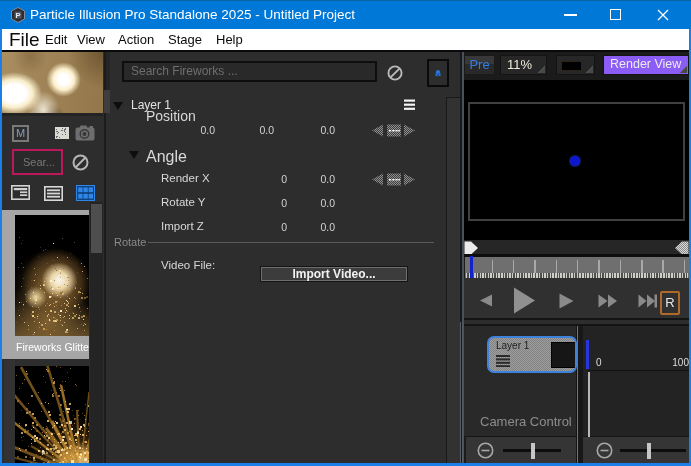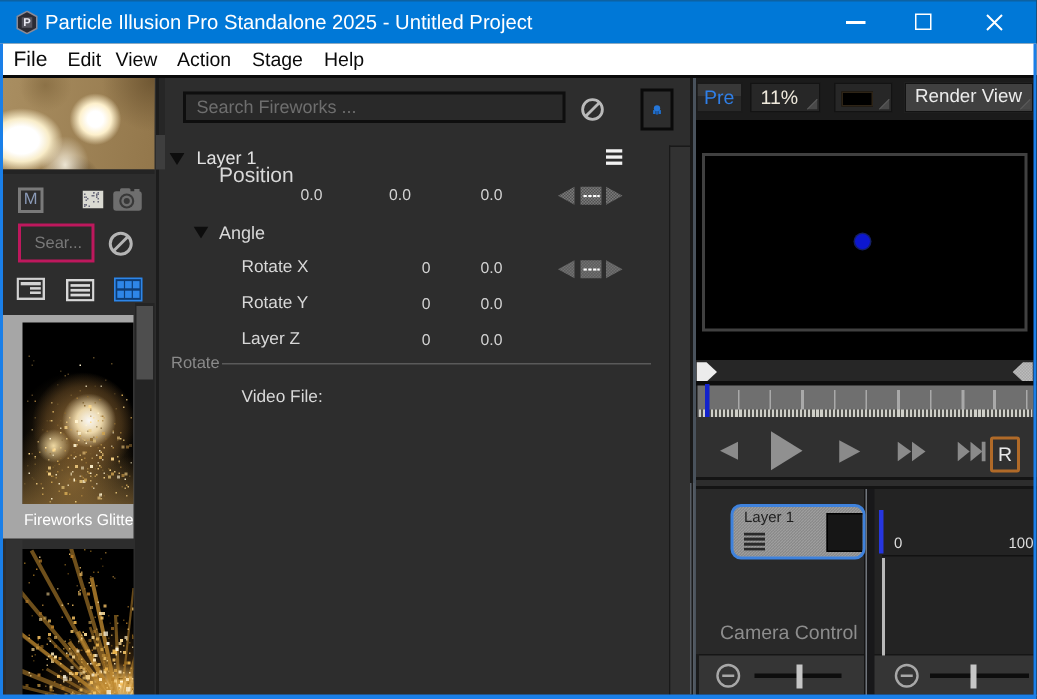--- a/index.html
+++ b/index.html
@@ -13,21 +13,21 @@
       <rect x="4.5" y="4.5" width="7" height="7" fill="#55555f"></rect>
       <text x="8" y="10.6" font-size="7.5" font-weight="bold" fill="#e8e8f0" text-anchor="middle" font-family="Liberation Sans">P</text>
     </svg>
     <div class="abs" style="left:30px;top:0;height:15px;line-height:29px;font-size:13.5px;color:#fff">Particle Illusion Pro Standalone 2025 - Untitled Project</div>
     <div class="abs" style="left:564px;top:14px;width:13px;height:1.5px;background:#fff"></div>
     <div class="abs" style="left:610px;top:9px;width:11px;height:11px;border:1.2px solid #fff"></div>
     <svg class="abs" style="left:657px;top:9px" width="12" height="12" viewBox="0 0 12 12">
       <path d="M1,1 L11,11 M11,1 L1,11" stroke="#fff" stroke-width="1.3"></path>
     </svg>
     <div class="abs" style="left:0;top:29px;width:691px;height:21px;background:#fff"></div>
-    <div class="abs" style="left:9px;top:29px;height:24px;line-height:21px;font-size:14px;color:#0a0a0a">File</div>
+    <div class="abs" style="left:9px;top:29px;height:24px;line-height:21px;font-size:19px;color:#0a0a0a">File</div>
     <div class="abs" style="left:45px;top:29px;height:21px;line-height:21px;font-size:13px;color:#0a0a0a">Edit</div>
     <div class="abs" style="left:77px;top:29px;height:21px;line-height:21px;font-size:13px;color:#0a0a0a">View</div>
     <div class="abs" style="left:118px;top:29px;height:21px;line-height:21px;font-size:13px;color:#0a0a0a">Action</div>
     <div class="abs" style="left:168px;top:29px;height:21px;line-height:21px;font-size:13px;color:#0a0a0a">Stage</div>
     <div class="abs" style="left:216px;top:29px;height:21px;line-height:21px;font-size:13px;color:#0a0a0a">Help</div>
     <div class="abs" style="left:0;top:50px;width:691px;height:2px;background:#0a0a0a"></div>
     <div class="abs" style="left:0;top:52px;width:691px;height:412px;background:#2d2d2d"></div>
     <div class="abs" style="left:2px;top:52px;width:101px;height:61px;background:radial-gradient(ellipse 34px 26px at 12% 68%, #ffffff, #ffffff 35%, #f8ecc8 55%, rgba(244,231,201,0) 82%),radial-gradient(ellipse 20px 24px at 41% 95%, rgba(255,250,235,.85), rgba(255,248,230,0) 80%),radial-gradient(circle 21px at 61% 45%, #ffffff 25%, #fdf0cc 50%, rgba(255,248,230,0) 82%),radial-gradient(circle 26px at 46% 116%, rgba(60,43,22,.95), rgba(60,43,22,0) 75%),radial-gradient(circle 40px at 99% 3%, rgba(110,86,50,.95), rgba(110,86,50,0) 85%),radial-gradient(circle 22px at 28% 8%, rgba(130,104,62,.7), rgba(130,104,62,0) 80%),linear-gradient(100deg,#a98e61,#93774b)"></div>
     <div class="abs" style="left:104px;top:52px;width:2px;height:412px;background:#1c1c1c"></div>
     <div class="abs" style="left:106px;top:52px;width:4px;height:61px;background:#262626"></div>
@@ -762,22 +762,22 @@
       <rect x="16" y="0.5" width="14" height="12" fill="url(#dth130)"></rect>
       <rect x="18" y="6" width="2.2" height="1.4" fill="#fff"></rect>
       <rect x="21.2" y="6" width="2.2" height="1.4" fill="#fff"></rect>
       <rect x="24.4" y="6" width="2.2" height="1.4" fill="#fff"></rect>
       <rect x="27.2" y="6" width="1.6" height="1.4" fill="#fff"></rect>
       <polygon points="33,0.5 33,12.5 44,6.5" fill="url(#dth130)"></polygon>
     </svg>
     <svg class="abs" style="left:129px;top:151px" width="10" height="8" viewBox="0 0 10 8">
       <polygon points="0,0 10,0 5,8" fill="#0d0d0d"></polygon>
     </svg>
-    <div class="abs" style="left:146px;top:148px;font-size:12px;color:#d8d8d8">Angle</div>
-    <div class="abs" style="left:161px;top:172px;font-size:11.5px;color:#d8d8d8">Rotate X</div>
+    <div class="abs" style="left:146px;top:148px;font-size:16px;color:#d8d8d8">Angle</div>
+    <div class="abs" style="left:161px;top:172px;font-size:11.5px;color:#d8d8d8">Render X</div>
     <div class="abs" style="left:247px;top:173px;width:40px;text-align:right;font-size:10.5px;color:#d2d2d2">0</div>
     <div class="abs" style="left:295px;top:173px;width:40px;text-align:right;font-size:10.5px;color:#d2d2d2">0.0</div>
     <svg class="abs" style="left:371px;top:172.5px" width="45" height="13" viewBox="0 0 45 13">
       <defs>
         <pattern id="dth179" width="2" height="2" patternUnits="userSpaceOnUse">
           <rect width="2" height="2" fill="#8e8e8e"></rect>
           <rect width="1" height="1" fill="#3d3d3d"></rect>
           <rect x="1" y="1" width="1" height="1" fill="#3d3d3d"></rect>
         </pattern>
       </defs>
@@ -785,46 +785,47 @@
       <rect x="16" y="0.5" width="14" height="12" fill="url(#dth179)"></rect>
       <rect x="18" y="6" width="2.2" height="1.4" fill="#fff"></rect>
       <rect x="21.2" y="6" width="2.2" height="1.4" fill="#fff"></rect>
       <rect x="24.4" y="6" width="2.2" height="1.4" fill="#fff"></rect>
       <rect x="27.2" y="6" width="1.6" height="1.4" fill="#fff"></rect>
       <polygon points="33,0.5 33,12.5 44,6.5" fill="url(#dth179)"></polygon>
     </svg>
     <div class="abs" style="left:161px;top:196px;font-size:11.5px;color:#d8d8d8">Rotate Y</div>
     <div class="abs" style="left:247px;top:197px;width:40px;text-align:right;font-size:10.5px;color:#d2d2d2">0</div>
     <div class="abs" style="left:295px;top:197px;width:40px;text-align:right;font-size:10.5px;color:#d2d2d2">0.0</div>
-    <div class="abs" style="left:161px;top:220px;font-size:11.5px;color:#d8d8d8">Layer Z</div>
+    <div class="abs" style="left:161px;top:220px;font-size:11.5px;color:#d8d8d8">Import Z</div>
     <div class="abs" style="left:247px;top:221px;width:40px;text-align:right;font-size:10.5px;color:#d2d2d2">0</div>
     <div class="abs" style="left:295px;top:221px;width:40px;text-align:right;font-size:10.5px;color:#d2d2d2">0.0</div>
     <div class="abs" style="left:114px;top:236px;font-size:11px;color:#8a8a8a">Rotate</div>
     <div class="abs" style="left:148px;top:242px;width:286px;height:1px;background:#5a5a5a"></div>
     <div class="abs" style="left:161px;top:259px;font-size:11.5px;color:#d8d8d8">Video File:</div>
+    <div class="abs" style="left:260px;top:266px;width:148px;height:16px;background:#3c3c3c;border:1px solid #141414;box-shadow:inset 0 0 0 1px #6e6e6e;color:#f2f2f2;font-size:12px;font-weight:bold;text-align:center;line-height:14px">Import Video...</div>
     <div class="abs" style="left:446px;top:97px;width:1px;height:367px;background:#191919"></div>
     <div class="abs" style="left:447px;top:98px;width:13px;height:366px;background:#323232"></div>
     <div class="abs" style="left:446px;top:97px;width:15px;height:1px;background:#191919"></div>
     <div class="abs" style="left:460px;top:52px;width:2px;height:412px;background:#191919"></div>
     <div class="abs" style="left:462px;top:52px;width:1.5px;height:412px;background:#49525c"></div>
     <div class="abs" style="left:464px;top:52px;width:227px;height:412px;background:#1b1b1b"></div>
     <div class="abs" style="left:464px;top:52px;width:227px;height:28px;background:#1b1b1b"></div>
     <div class="abs" style="left:464px;top:55px;width:31px;height:20px;background:linear-gradient(#383838 0 45%,#292929 45%);border:1px solid #1a1a1a;color:#2f7fe8;font-size:13px;text-align:center;line-height:18px">Pre</div>
     <div class="abs" style="left:500px;top:55px;width:47px;height:20px;background:#272727;border:1.5px solid #131313;color:#efe9dc;font-size:13px;line-height:17px;padding-left:6px">11%<svg style="right:1px;bottom:1px;position:absolute" width="7" height="7" viewBox="0 0 7 7">
         <polygon points="7,0 7,7 0,7" fill="#484848"></polygon>
         <line x1="0" y1="7" x2="7" y2="0" stroke="#5a5a5a" stroke-width="0.8"></line>
       </svg></div>
     <div class="abs" style="left:556px;top:55px;width:39px;height:20px;background:#272727;border:1.5px solid #131313">
       <div style="left:4px;top:4.5px;width:21px;height:10.5px;background:#000;border:1px solid #2e2416;position:absolute"></div>
       <svg style="right:1px;bottom:1px;position:absolute" width="7" height="7" viewBox="0 0 7 7">
         <polygon points="7,0 7,7 0,7" fill="#484848"></polygon>
         <line x1="0" y1="7" x2="7" y2="0" stroke="#5a5a5a" stroke-width="0.8"></line>
       </svg>
     </div>
-    <div class="abs" style="left:603px;top:55px;width:86px;height:20px;background:#404040;border:1.5px solid #131313;color:#ececec;font-size:12.5px;line-height:17px;padding-left:6px">Render View<svg style="right:1px;bottom:1px;position:absolute" width="7" height="7" viewBox="0 0 7 7">
+    <div class="abs" style="left:603px;top:55px;width:86px;height:20px;background:#8b5cf6;border:1.5px solid #131313;color:#ececec;font-size:12.5px;line-height:17px;padding-left:6px">Render View<svg style="right:1px;bottom:1px;position:absolute" width="7" height="7" viewBox="0 0 7 7">
         <polygon points="7,0 7,7 0,7" fill="#484848"></polygon>
         <line x1="0" y1="7" x2="7" y2="0" stroke="#5a5a5a" stroke-width="0.8"></line>
       </svg></div>
     <div class="abs" style="left:464px;top:80px;width:227px;height:160px;background:#000"></div>
     <div class="abs" style="left:468px;top:102px;width:217px;height:119px;border:2.5px solid #404040"></div>
     <div class="abs" style="left:570px;top:156px;width:10px;height:10px;border-radius:50%;background:#0d17cf;box-shadow:0 0 0 1px #141f66"></div>
     <div class="abs" style="left:464px;top:240px;width:227px;height:16px;background:#262626"></div>
     <svg class="abs" style="left:464px;top:241px" width="15" height="14" viewBox="0 0 15 14">
       <polygon points="0.5,0.5 7,0.5 14,7 7,13.5 0.5,13.5" fill="#ececec"></polygon>
     </svg>

